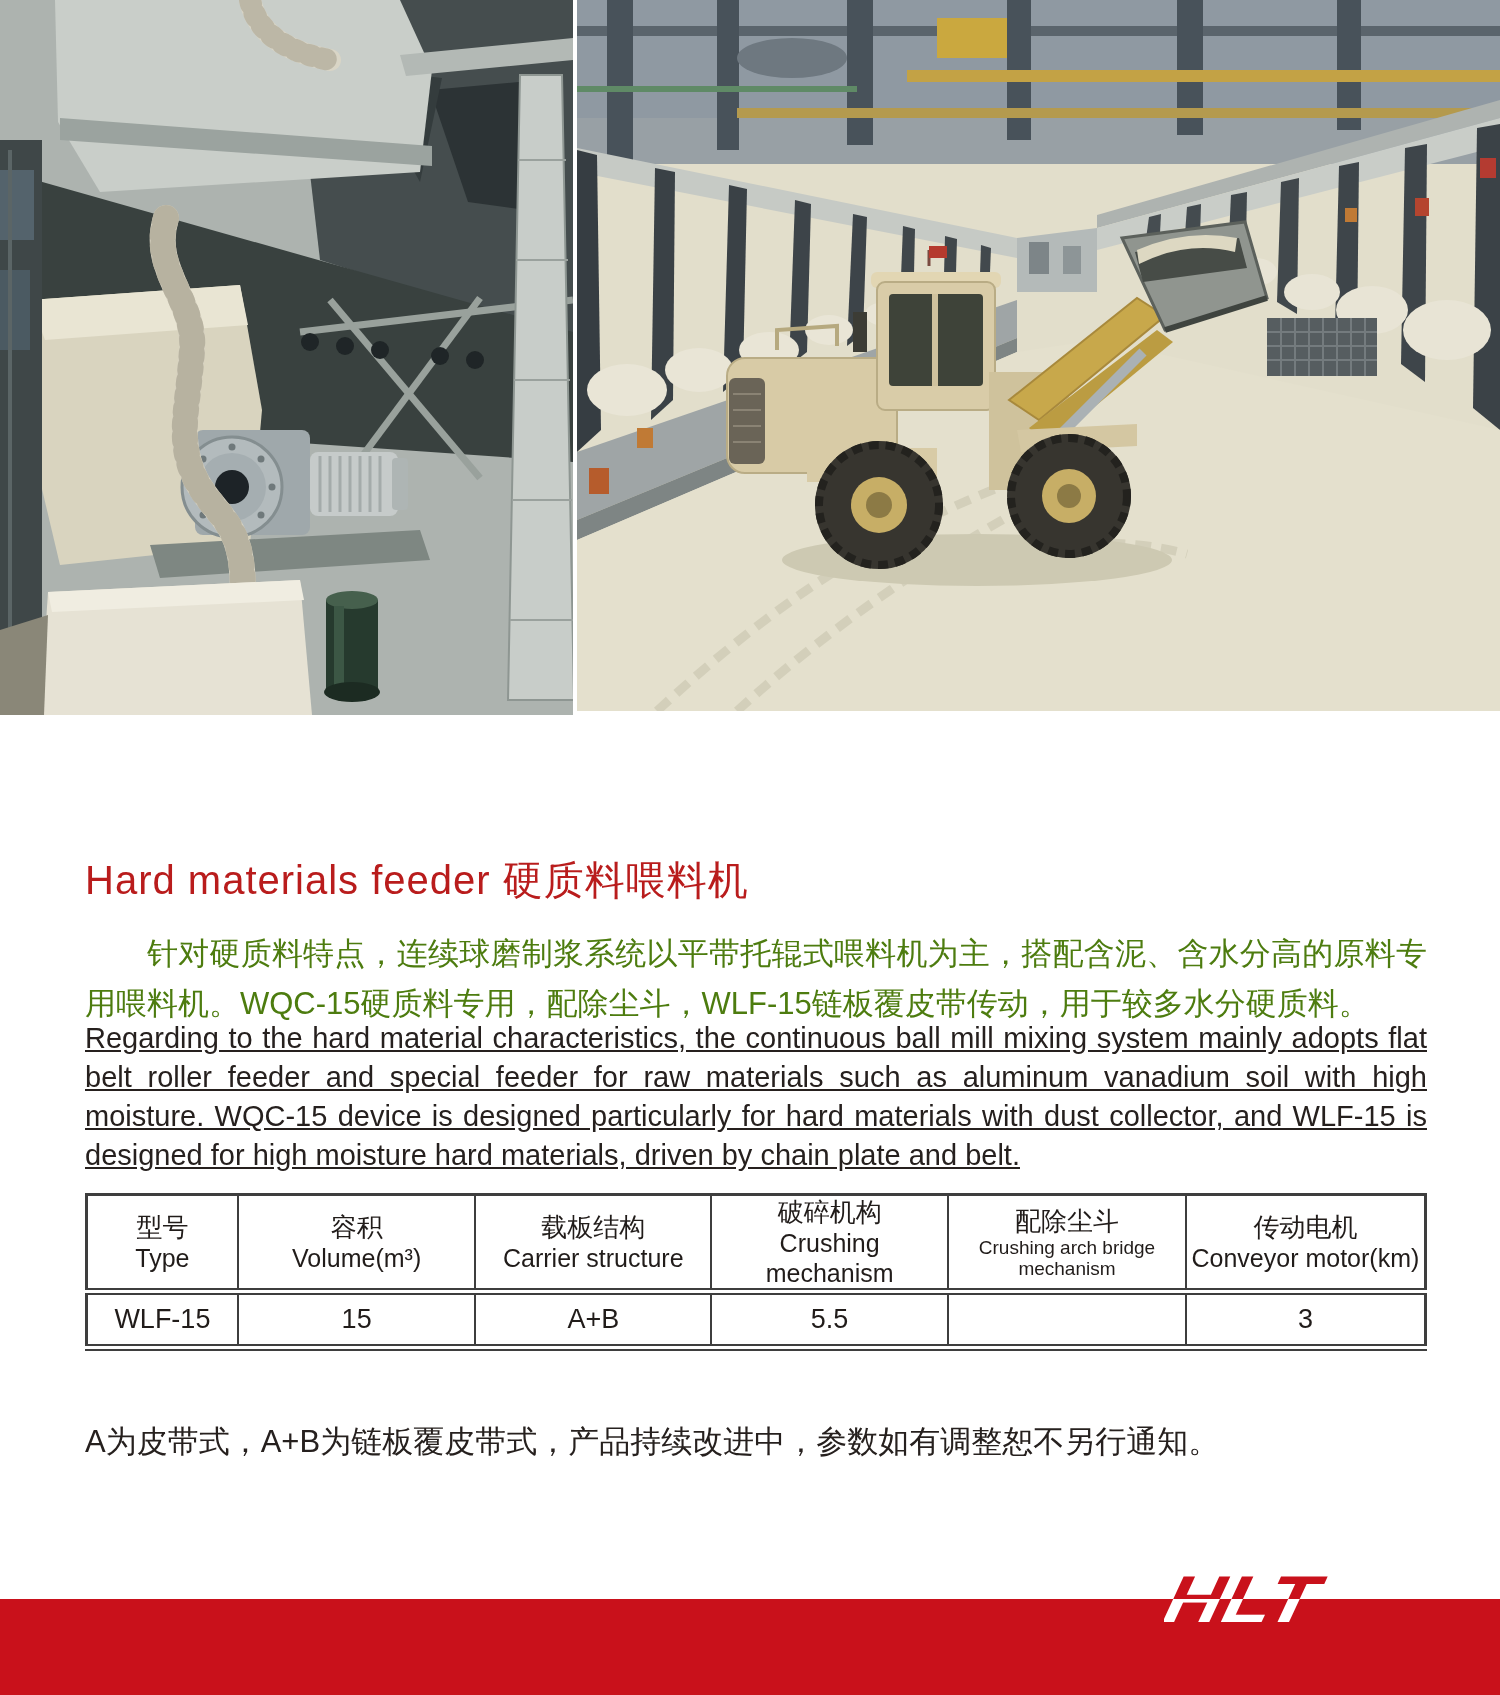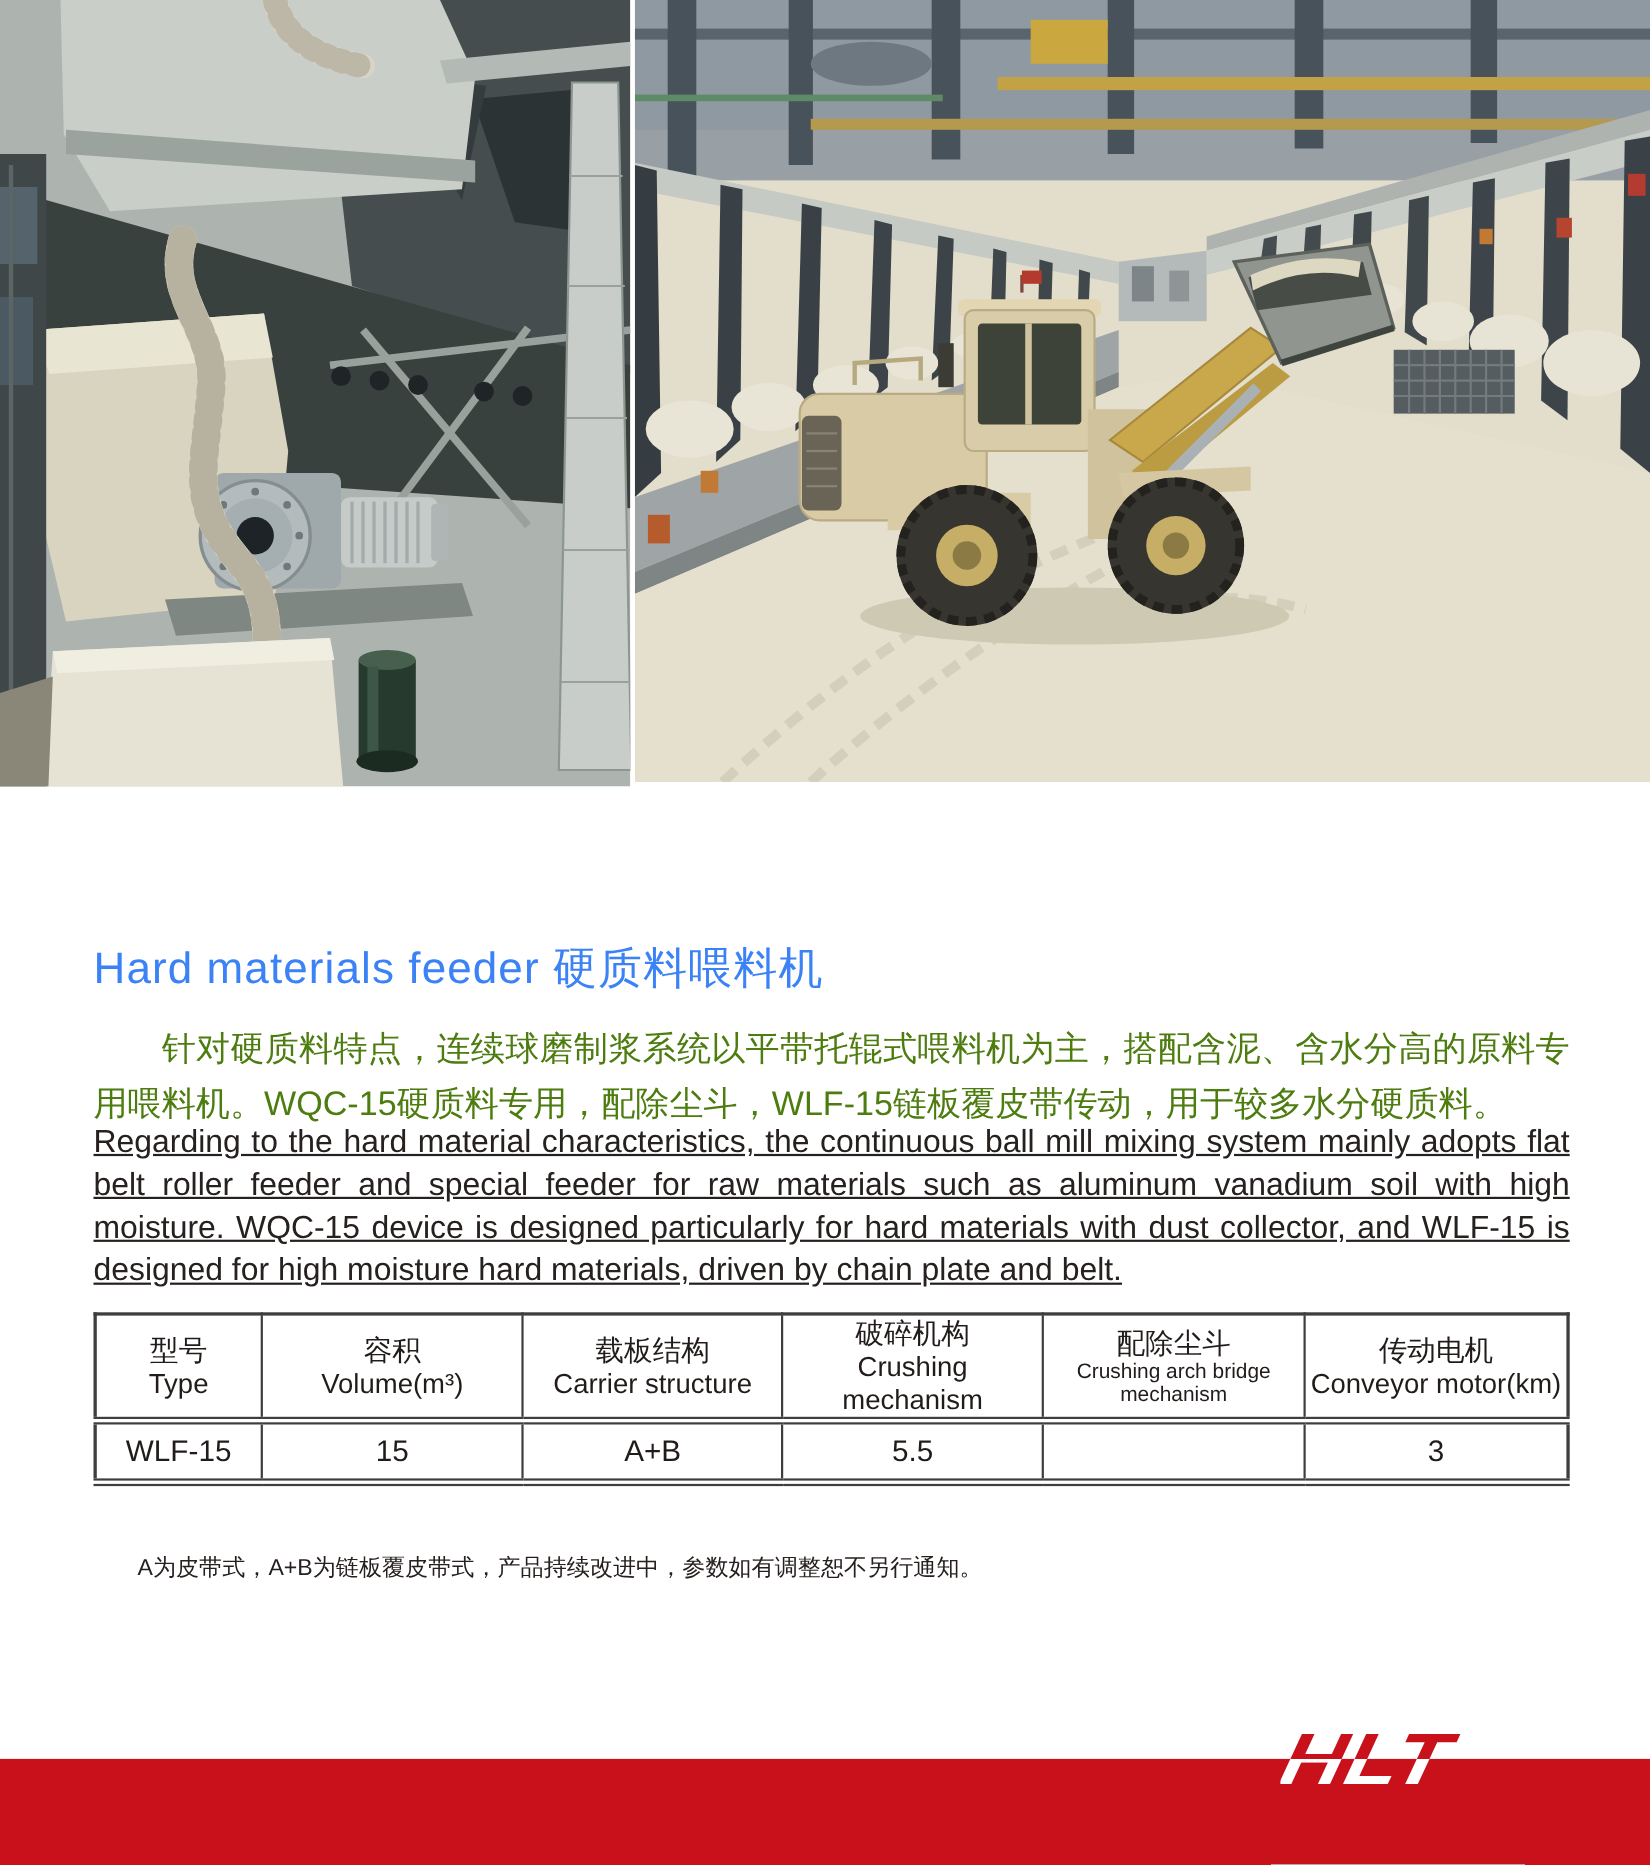--- a/index.html
+++ b/index.html
@@ -10,35 +10,35 @@
   }
   
   .photo { position:absolute; top:0; overflow:hidden; }
   .photo svg { display:block; width:100%; height:100%; }
   .photo-left  { left:0;   width:573px; height:715px; }
   .photo-right { left:577px; width:923px; height:711px; }
 
   
   .page-title {
     position:absolute; left:85px; top:826px; width:1342px;
-    font-size:40px; font-weight:400; letter-spacing:1px; color:#3b82f6;
+    font-size:40px; font-weight:400; letter-spacing:1px; color:#b91c1c;
     white-space:nowrap;
   }
   .para-zh {
     position:absolute; left:85px; top:898px; width:1342px;
     font-size:31px; line-height:50px; text-align:justify; text-indent:2em;
     color:#4d7c0f;
   }
   .para-en {
     position:absolute; left:85px; top:990px; width:1342px;
     font-size:29px; line-height:39px; text-align:justify; color:#26201e;text-decoration:underline;
   }
   .note-line {
     position:absolute; left:85px; top:1390px; width:1342px;
-    font-size:21px; color:#26201e;margin-left:40px;
+    font-size:31px; color:#26201e;
   }
 
   
   .spec-table-wrap { position:absolute; left:85px; top:1193px; width:1342px; }
   table.spec { border-collapse:collapse; table-layout:fixed; width:1342px; background:#fff; }
   table.spec { border:3px solid #3e3e3e; }
   table.spec th, table.spec td { border:2px solid #3e3e3e; text-align:center; vertical-align:middle; padding:0 4px; }
   table.spec thead th { border-bottom:7px double #3e3e3e; height:86px; font-weight:normal;text-align:center; }
   table.spec tbody td { border-bottom:7px double #3e3e3e; height:49px; font-size:27px; color:#211c1a; }
   .h-zh { display:block; font-size:26px; line-height:32px; color:#211c1a; }

